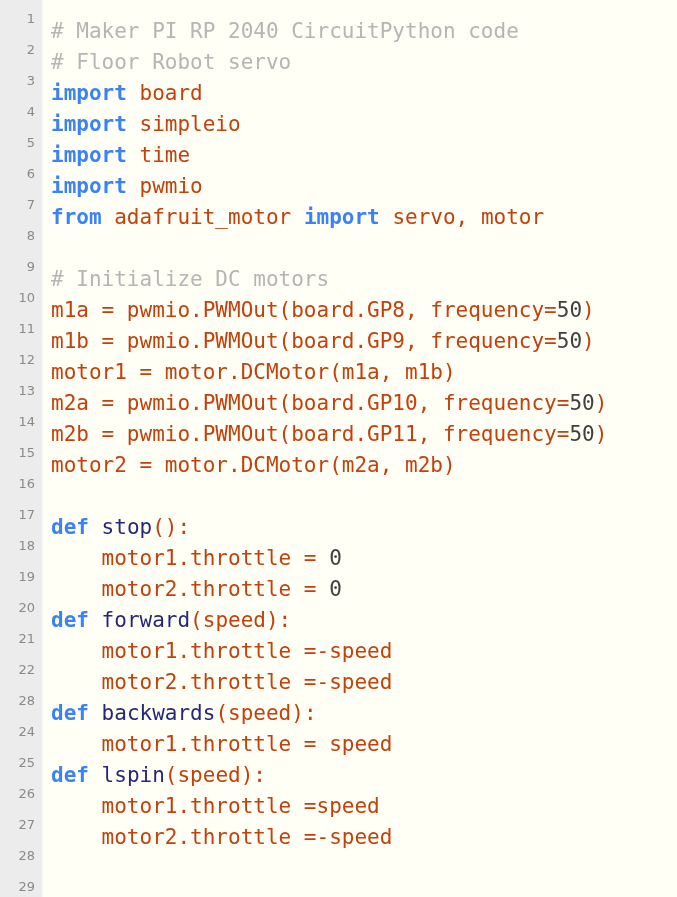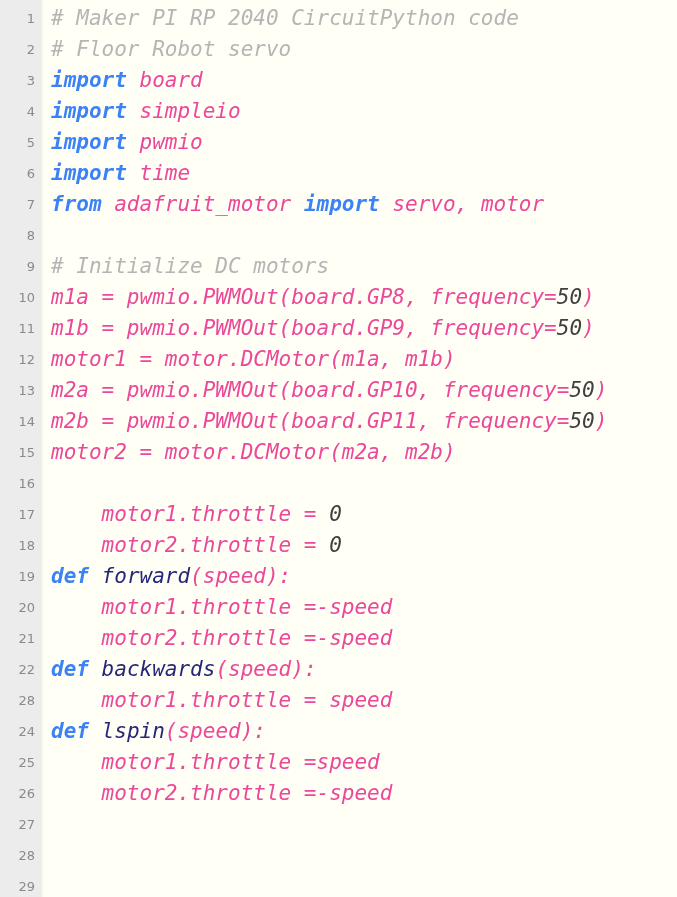--- a/index.html
+++ b/index.html
@@ -33,40 +33,39 @@
     text-align: right;
     padding-right: 7px;
     font-family: "DejaVu Sans", sans-serif;
     font-size: 13px;
     color: #8a8a8a;
     box-sizing: border-box;
   }
   #code {
     flex: 1;
     background: #fffff5;
-    padding-top: 3px;
+    padding-top: 16px;
     padding-left: 7px;
     box-sizing: border-box;
     overflow: hidden;
-    font-style: italic;
   }
   .cl {
     height: 31px;
     line-height: 31px;
     font-family: "DejaVu Sans Mono", monospace;
     font-size: 21px;
     color: #3b3b3b;
     white-space: pre;
     box-sizing: border-box;
   }
   .tok-comment { color: #b5b5b5; }
   .tok-keyword { color: #3b82f6; font-weight: bold; }
   .tok-func    { color: #27277a; }
   .tok-number  { color: #404040; }
-  .tok-plain   { color: #ec4899; }
+  .tok-plain   { color: #c2410c; }
 </style>
 </head>
 <body>
 
 <div id="editor">
   <div id="gutter">
       <div class="ln">1</div>
       <div class="ln">2</div>
       <div class="ln">3</div>
       <div class="ln">4</div>
@@ -94,32 +93,33 @@
       <div class="ln">26</div>
       <div class="ln">27</div>
       <div class="ln">28</div>
       <div class="ln">29</div>
     </div>
   <div id="code">
       <div class="cl"><span class="tok-comment"># Maker PI RP 2040 CircuitPython code</span></div>
       <div class="cl"><span class="tok-comment"># Floor Robot servo</span></div>
       <div class="cl"><span class="tok-keyword">import</span><span class="tok-plain"> board</span></div>
       <div class="cl"><span class="tok-keyword">import</span><span class="tok-plain"> simpleio</span></div>
+      <div class="cl"><span class="tok-keyword">import</span><span class="tok-plain"> time</span></div>
       <div class="cl"><span class="tok-keyword">import</span><span class="tok-plain"> pwmio</span></div>
-      <div class="cl"><span class="tok-keyword">import</span><span class="tok-plain"> time</span></div>
       <div class="cl"><span class="tok-keyword">from</span><span class="tok-plain"> adafruit_motor </span><span class="tok-keyword">import</span><span class="tok-plain"> servo, motor</span></div>
       <div class="cl">&nbsp;</div>
       <div class="cl"><span class="tok-comment"># Initialize DC motors</span></div>
       <div class="cl"><span class="tok-plain">m1a = pwmio.PWMOut(board.GP8, frequency=</span><span class="tok-number">50</span><span class="tok-plain">)</span></div>
       <div class="cl"><span class="tok-plain">m1b = pwmio.PWMOut(board.GP9, frequency=</span><span class="tok-number">50</span><span class="tok-plain">)</span></div>
       <div class="cl"><span class="tok-plain">motor1 = motor.DCMotor(m1a, m1b)</span></div>
       <div class="cl"><span class="tok-plain">m2a = pwmio.PWMOut(board.GP10, frequency=</span><span class="tok-number">50</span><span class="tok-plain">)</span></div>
       <div class="cl"><span class="tok-plain">m2b = pwmio.PWMOut(board.GP11, frequency=</span><span class="tok-number">50</span><span class="tok-plain">)</span></div>
       <div class="cl"><span class="tok-plain">motor2 = motor.DCMotor(m2a, m2b)</span></div>
       <div class="cl">&nbsp;</div>
+      <div class="cl"><span class="tok-keyword">def</span><span class="tok-plain"> </span><span class="tok-func">stop</span><span class="tok-plain">():</span></div>
       <div class="cl"><span class="tok-plain">    motor1.throttle = </span><span class="tok-number">0</span></div>
       <div class="cl"><span class="tok-plain">    motor2.throttle = </span><span class="tok-number">0</span></div>
       <div class="cl"><span class="tok-keyword">def</span><span class="tok-plain"> </span><span class="tok-func">forward</span><span class="tok-plain">(speed):</span></div>
       <div class="cl"><span class="tok-plain">    motor1.throttle =-speed</span></div>
       <div class="cl"><span class="tok-plain">    motor2.throttle =-speed</span></div>
       <div class="cl"><span class="tok-keyword">def</span><span class="tok-plain"> </span><span class="tok-func">backwards</span><span class="tok-plain">(speed):</span></div>
       <div class="cl"><span class="tok-plain">    motor1.throttle = speed</span></div>
       <div class="cl"><span class="tok-keyword">def</span><span class="tok-plain"> </span><span class="tok-func">lspin</span><span class="tok-plain">(speed):</span></div>
       <div class="cl"><span class="tok-plain">    motor1.throttle =speed</span></div>
       <div class="cl"><span class="tok-plain">    motor2.throttle =-speed</span></div>

